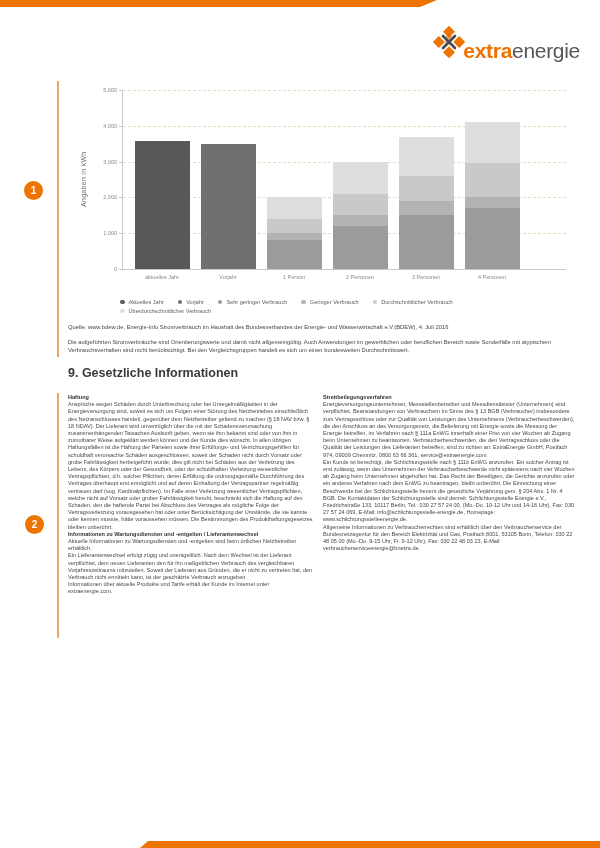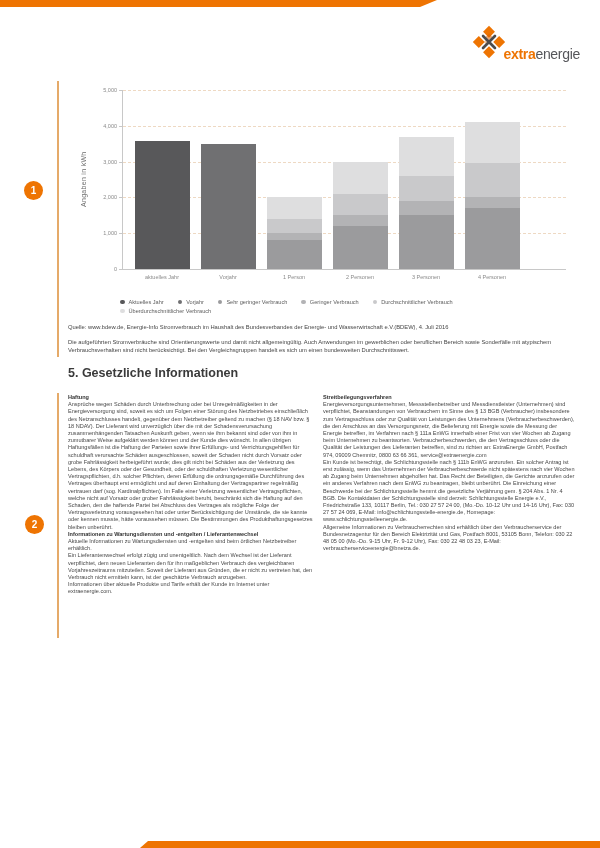--- a/index.html
+++ b/index.html
@@ -8,21 +8,21 @@
     font-family:"Liberation Sans", sans-serif;overflow:hidden;color:#4a4a4a;
   }
   
   .top-band{position:absolute;top:0;left:0;width:437px;height:7px;background:var(--orange);
     clip-path:polygon(0 0,437px 0,420px 100%,0 100%);}
   .bottom-band{position:absolute;bottom:0;left:140px;width:460px;height:7px;background:var(--orange);
     clip-path:polygon(8px 0,100% 0,100% 100%,0 100%);}
   
   .logo{position:absolute;top:25px;right:20px;display:flex;align-items:flex-end;}
   .logo svg{margin-right:-3px;margin-bottom:-2px;}
-  .logo-text{font-size:14px;letter-spacing:-0.3px;line-height:1;}
+  .logo-text{font-size:21px;letter-spacing:-0.3px;line-height:1;}
   .logo-extra{color:var(--orange);font-weight:bold;}
   .logo-energie{color:#55565a;font-weight:normal;}
   
   .accent-line{position:absolute;left:57px;width:2px;background:#e5aa69;}
   #accent1{top:81px;height:276px;}
   #accent2{top:393px;height:245px;}
   .num-circle{position:absolute;width:19px;height:19px;border-radius:50%;background:var(--orange);
     color:#fff;font-size:10px;font-weight:bold;display:flex;align-items:center;justify-content:center;}
   #circle1{left:24px;top:181px;}
   #circle2{left:25px;top:515px;}
@@ -188,21 +188,21 @@
       <div class="legend-item">
         <span class="legend-dot" style="background: rgb(222, 222, 223);"></span>
         <span>Überdurchschnittlicher Verbrauch</span>
       </div>
     </div>
 </div>
 
 <div class="source">Quelle: www.bdew.de, Energie-Info Stromverbrauch im Haushalt des Bundesverbandes der Energie- und Wasserwirtschaft e.V.(BDEW), 4. Juli 2016</div>
 <div class="disclaimer">Die aufgeführten Stromverbräuche sind Orientierungswerte und damit nicht allgemeingültig. Auch Anwendungen im gewerblichen oder beruflichen Bereich sowie Sonderfälle mit atypischem Verbrauchsverhalten sind nicht berücksichtigt. Bei den Vergleichsgruppen handelt es sich um einen bundesweiten Durchschnittswert.</div>
 
-<div class="section-heading">5. Gesetzliche Informationen</div>
+<div class="section-heading">9. Gesetzliche Informationen</div>
 
 <div class="legal-col" id="col-left">
   <h4>Haftung</h4>
   <p>Ansprüche wegen Schäden durch Unterbrechung oder bei Unregelmäßigkeiten in der Energieversorgung sind, soweit es sich um Folgen einer Störung des Netzbetriebes einschließlich des Netzanschlusses handelt, gegenüber dem Netzbetreiber geltend zu machen (§ 18 NAV bzw. § 18 NDAV). Der Lieferant wird unverzüglich über die mit der Schadensverursachung zusammenhängenden Tatsachen Auskunft geben, wenn sie ihm bekannt sind oder von ihm in zumutbarer Weise aufgeklärt werden können und der Kunde dies wünscht. In allen übrigen Haftungsfällen ist die Haftung der Parteien sowie ihrer Erfüllungs- und Verrichtungsgehilfen für schuldhaft verursachte Schäden ausgeschlossen, soweit der Schaden nicht durch Vorsatz oder grobe Fahrlässigkeit herbeigeführt wurde; dies gilt nicht bei Schäden aus der Verletzung des Lebens, des Körpers oder der Gesundheit, oder der schuldhaften Verletzung wesentlicher Vertragspflichten, d.h. solcher Pflichten, deren Erfüllung die ordnungsgemäße Durchführung des Vertrages überhaupt erst ermöglicht und auf deren Einhaltung der Vertragspartner regelmäßig vertrauen darf (sog. Kardinalpflichten). Im Falle einer Verletzung wesentlicher Vertragspflichten, welche nicht auf Vorsatz oder grober Fahrlässigkeit beruht, beschränkt sich die Haftung auf den Schaden, den die haftende Partei bei Abschluss des Vertrages als mögliche Folge der Vertragsverletzung vorausgesehen hat oder unter Berücksichtigung der Umstände, die sie kannte oder kennen musste, hätte voraussehen müssen. Die Bestimmungen des Produkthaftungsgesetzes bleiben unberührt.</p>
   <h4 class="gap-before">Informationen zu Wartungsdiensten und -entgelten / Lieferantenwechsel</h4>
   <p>Aktuelle Informationen zu Wartungsdiensten und -entgelten sind beim örtlichen Netzbetreiber erhältlich.</p>
   <p>Ein Lieferantenwechsel erfolgt zügig und unentgeltlich. Nach dem Wechsel ist der Lieferant verpflichtet, dem neuen Lieferanten den für ihn maßgeblichen Verbrauch des vergleichbaren Vorjahreszeitraums mitzuteilen. Soweit der Lieferant aus Gründen, die er nicht zu vertreten hat, den Verbrauch nicht ermitteln kann, ist der geschätzte Verbrauch anzugeben.</p>
   <p class="gap-before">Informationen über aktuelle Produkte und Tarife erhält der Kunde im Internet unter extraenergie.com.</p>
 </div>
 <div class="legal-col" id="col-right">

